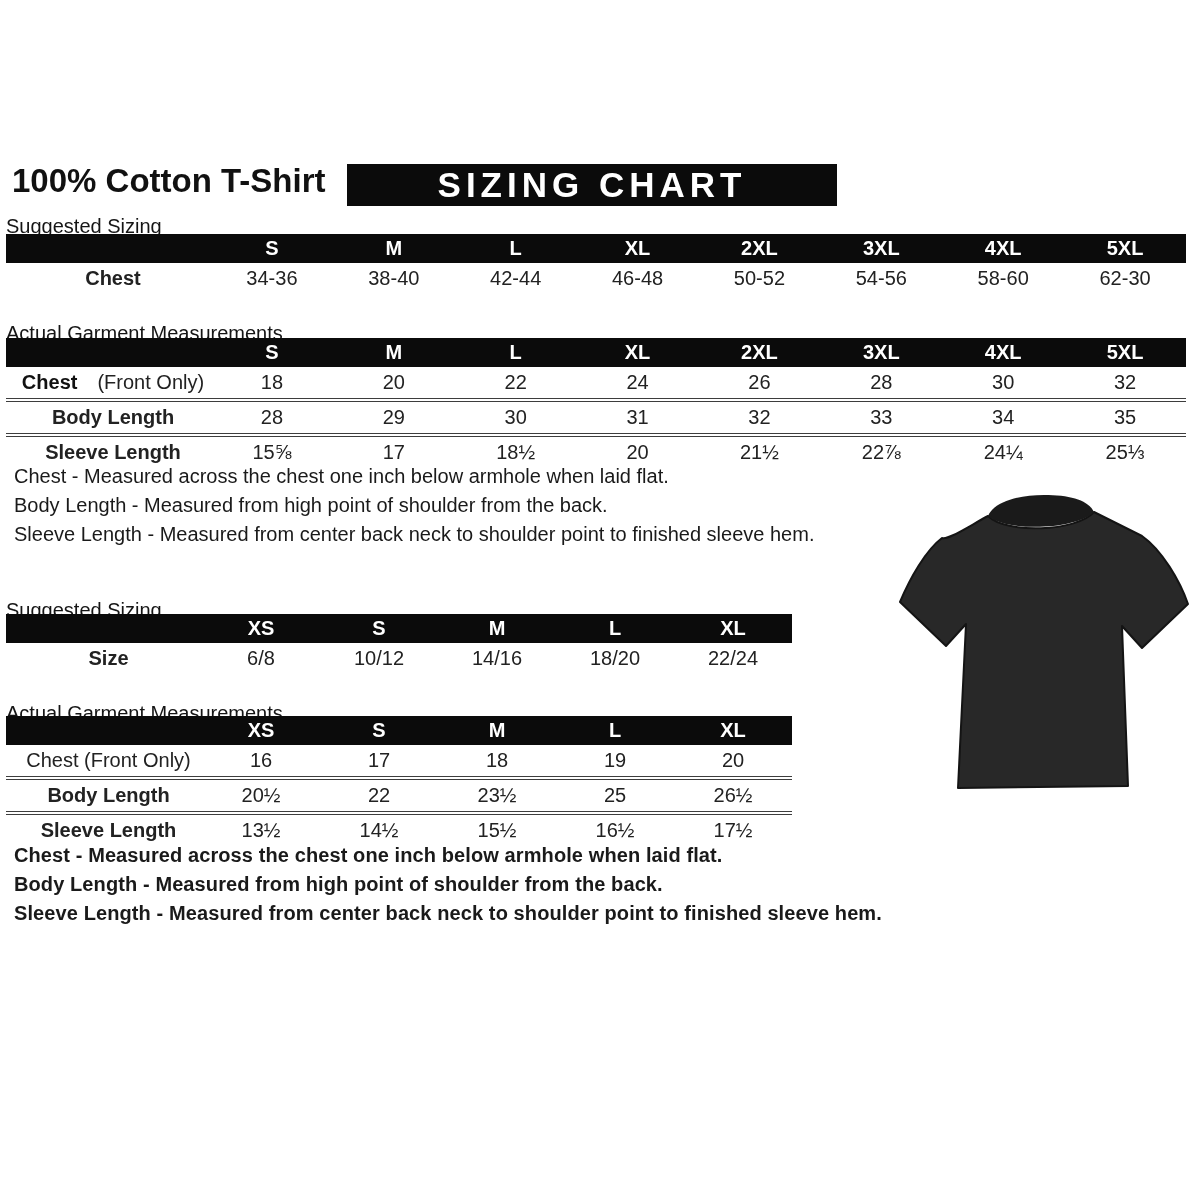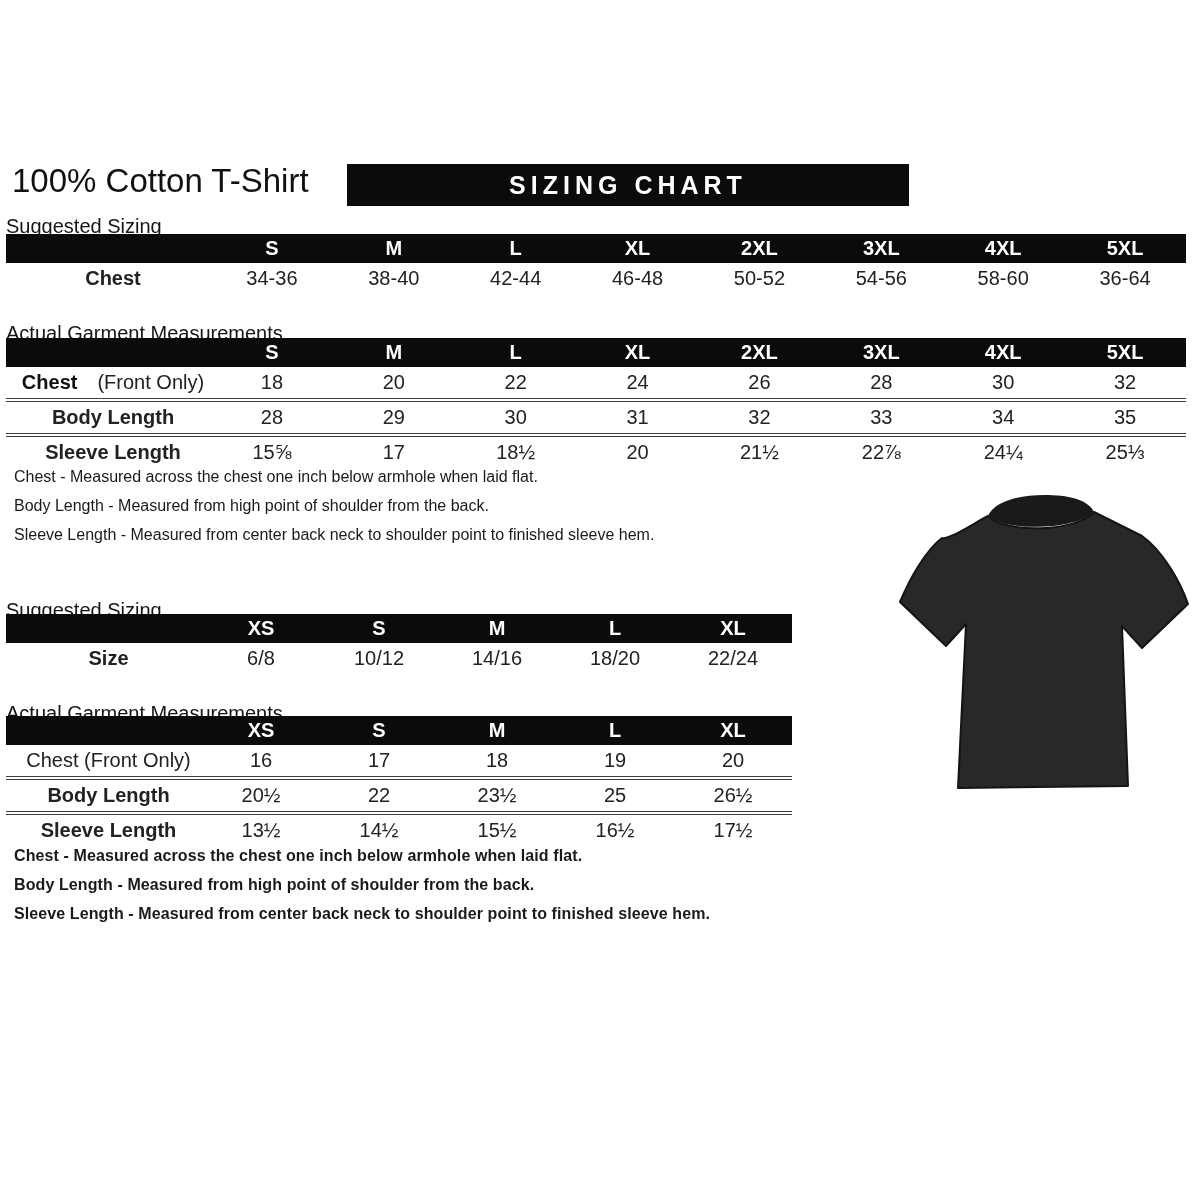--- a/index.html
+++ b/index.html
@@ -1,25 +1,25 @@
 <!DOCTYPE html>
 <html><head>
 <meta charset="utf-8">
 <style>
   html,body{margin:0;padding:0;background:#fff;}
   #canvas{
     position:relative;width:1200px;height:1200px;background:#ffffff;
     font-family:"Liberation Sans", sans-serif;color:#1a1a1a;overflow:hidden;
   }
   .abs{position:absolute;}
-  .page-title{left:12px;top:162px;font-size:33px;font-weight:400;color:#111;white-space:nowrap;}
+  .page-title{left:12px;top:162px;font-size:33px;font-weight:700;color:#111;white-space:nowrap;}
   .banner{
-    left:347px;top:164px;width:562px;height:42px;background:#0b0b0b;color:#ffffff;
+    left:347px;top:164px;width:490px;height:42px;background:#0b0b0b;color:#ffffff;
     display:flex;align-items:center;justify-content:center;
-    font-size:25px;font-weight:700;letter-spacing:5px;white-space:nowrap;
+    font-size:35px;font-weight:700;letter-spacing:5px;white-space:nowrap;
   }
   .sec-label{font-size:20px;color:#151515;white-space:nowrap;margin-top:8px;}
   #sug1{left:6px;top:207px;}
   #agm1{left:6px;top:314px;}
   .youth-title{left:5px;top:546px;font-size:30px;font-weight:700;color:#0d0d0d;white-space:nowrap;}
   #sug2{left:6px;top:591px;}
   #agm2{left:6px;top:694px;}
 
   table.size-table{border-collapse:collapse;table-layout:fixed;font-size:20px;}
   .adult-w{left:6px;width:1180px;}
@@ -33,21 +33,21 @@
     height:29px;padding:0;text-align:center;
   }
   .size-table td{
     text-align:center;height:31px;padding:0;color:#222;font-size:20px;
   }
   .rowlabel{text-align:right;padding-left:9px !important;}
   .b{font-weight:700;color:#111;}
   .suffix{font-weight:400;margin-left:20px;color:#222;}
   table.measure tbody tr + tr td{border-top:4px double #3d3d3d;}
 
-  .notes{left:14px;font-size:16px;line-height:29px;color:#1a1a1a;}
+  .notes{left:14px;font-size:20px;line-height:29px;color:#1a1a1a;}
   #notes1{top:462px;}
   #notes2{top:841px;font-weight:600;letter-spacing:0.1px;}
 
   .tshirt-wrap{left:890px;top:486px;width:312px;height:322px;}
 </style>
 </head>
 <body>
 
 <div id="canvas">
 
@@ -86,21 +86,21 @@
     <tbody>
       <tr>
         <td class="rowlabel b">Chest</td>
         <td>34-36</td>
         <td>38-40</td>
         <td>42-44</td>
         <td>46-48</td>
         <td>50-52</td>
         <td>54-56</td>
         <td>58-60</td>
-        <td>36-64</td>
+        <td>62-30</td>
       </tr>
     </tbody>
   </table>
 
   <div class="abs sec-label" id="agm1">Actual Garment Measurements</div>
 
   <table class="abs size-table measure adult-w" id="adult-actual">
     <colgroup>
         <col style="width:205px">
         <col>

